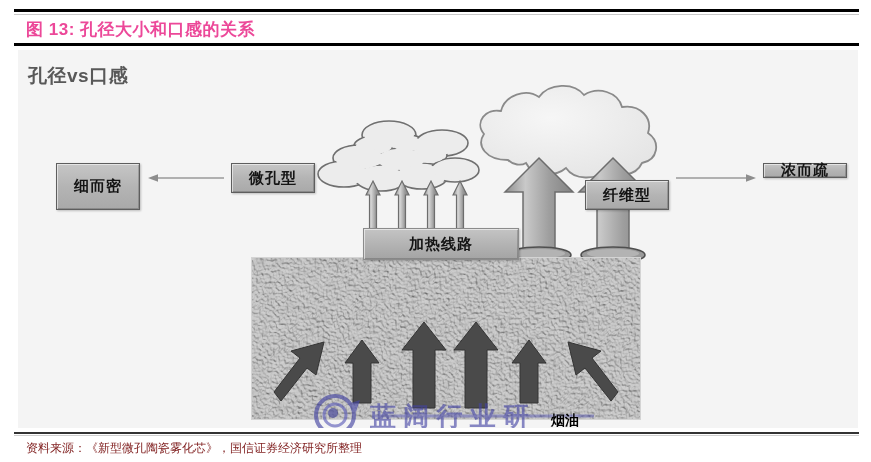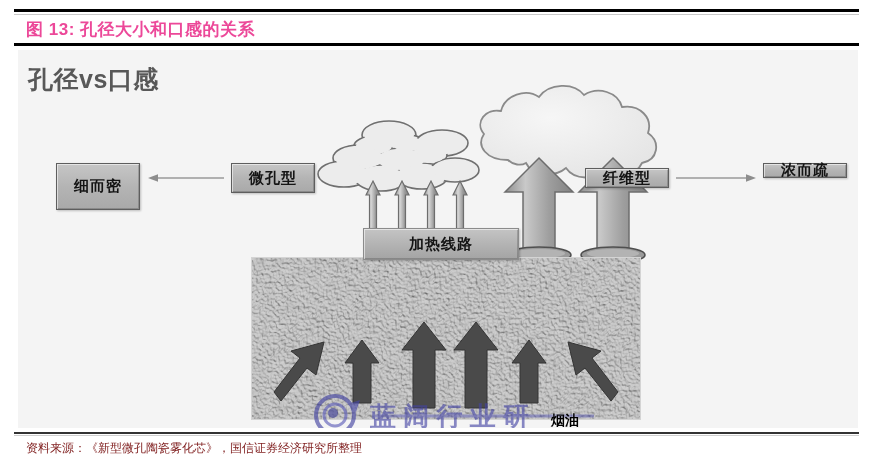--- a/index.html
+++ b/index.html
@@ -65,21 +65,21 @@
     width: 840px;
     height: 378px;
     background: #f4f4f4;
     overflow: hidden;
   }
 
   .panel-title {
     position: absolute;
     left: 10px;
     top: 13px;
-    font-size: 25px;
+    font-size: 19px;
     font-weight: bold;
     color: #585858;
     letter-spacing: 0.5px;
     white-space: nowrap;
   }
 
   
   .lbl-box {
     position: absolute;
     box-sizing: border-box;
@@ -93,21 +93,21 @@
     font-weight: bold;
     display: flex;
     align-items: center;
     justify-content: center;
     letter-spacing: 1px;
     white-space: nowrap;
   }
 
   #box-fine      { left: 38px;  top: 113px; width: 84px;  height: 47px; }
   #box-micro     { left: 213px; top: 113px; width: 84px;  height: 30px; text-align: center; }
-  #box-fiber     { left: 567px; top: 118px; width: 84px;  height: 20px; }
+  #box-fiber     { left: 567px; top: 130px; width: 84px;  height: 30px; }
   #box-dense     { left: 745px; top: 113px; width: 84px;  height: 15px; }
 
   #box-heater {
     left: 345px; top: 178px; width: 156px; height: 32px;
     background: linear-gradient(180deg, #c4c4c4 0%, #b2b2b2 55%, #a4a4a4 100%);
     border: 1px solid #8b8b8b;
     font-size: 15px;
   }
 
   

